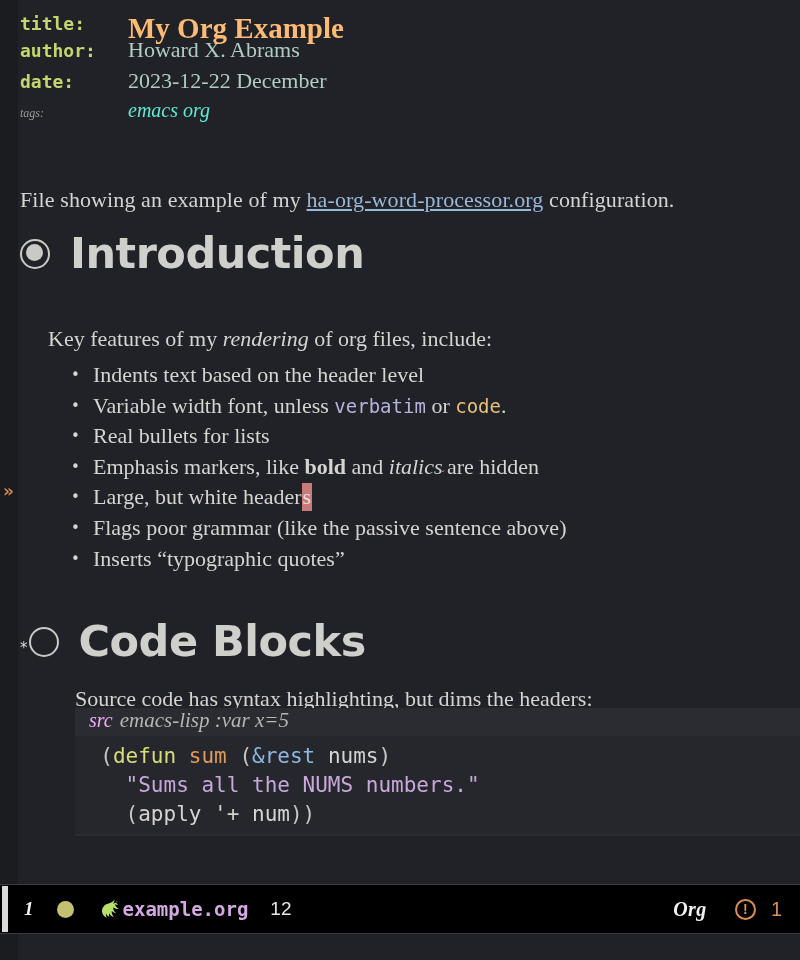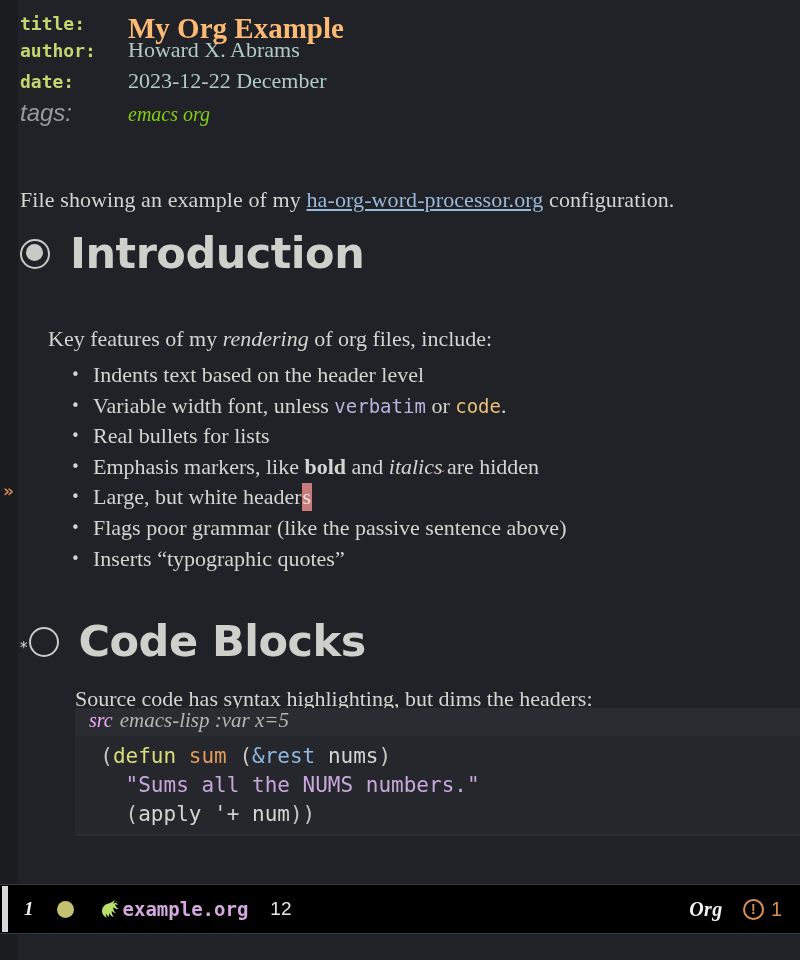--- a/index.html
+++ b/index.html
@@ -77,45 +77,45 @@
   }
   .meta-key {
     font-family: "DejaVu Sans Mono", monospace;
     font-size: 18px;
     font-weight: bold;
     color: #c5d66f;
     width: 108px;
     flex: none;
   }
   .meta-key.tagkey {
-    font-family: Liberation Sans, sans-serif;
+    font-family: Liberation Serif, serif;
     font-style: italic;
     font-weight: normal;
     color: #9a9a9e;
-    font-size: 24px;
+    font-size: 12px;
   }
   .meta-title {
     font-family: "Liberation Serif", serif;
     font-weight: bold;
     font-size: 29px;
     color: #fdba74;
     line-height: 1;
     position: relative;
     top: 8px;
   }
   .meta-val {
     font-family: "Liberation Serif", serif;
     font-size: 22px;
     color: #b0ccc6;
   }
   .meta-tags {
     font-family: "Liberation Serif", serif;
     font-style: italic;
     font-size: 20px;
-    color: #84cc16;
+    color: #5eead4;
   }
 
   
   .intro {
     position: absolute;
     left: 2px;
     top: 167px;
     font-size: 22px;
     color: #d4d4d0;
     letter-spacing: 0.1px;
@@ -317,20 +317,21 @@
   .ml-left {
     display: flex;
     align-items: center;
     padding-left: 16px;
     flex: 1;
   }
   .ml-right {
     display: flex;
     align-items: center;
     padding-right: 18px;
+    gap: 8px;
   }
   .ml-num {
     font-family: "Liberation Serif", serif;
     font-style: italic;
     font-weight: bold;
     font-size: 19px;
     color: #f2f2f2;
   }
   .ml-circle {
     width: 17px;

